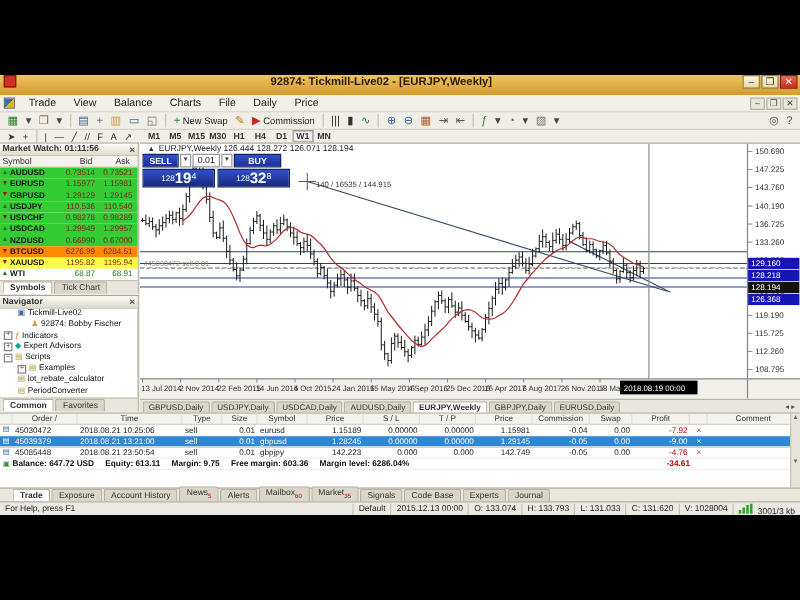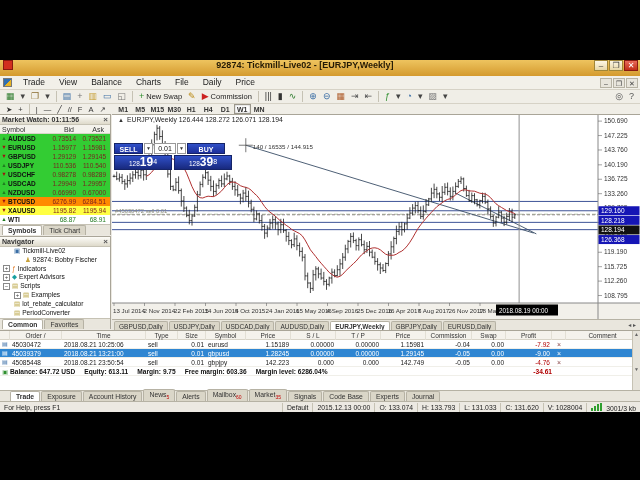--- a/index.html
+++ b/index.html
@@ -65,21 +65,21 @@
   .navrow{display:flex;align-items:center;height:8.8px;line-height:8.8px;font-size:6.6px;color:#111;white-space:nowrap;}
   .expand{width:7px;height:7px;border:1px solid #888;font-size:6px;line-height:5px;text-align:center;color:#444;
     margin-right:2px;background:#fff;flex:0 0 auto;}
   .nglyph{font-size:6.5px;margin-right:2px;}
 
   
   .chartwin{position:absolute;left:112px;top:54px;width:528px;height:216px;background:#fff;border-top:1px solid #a9a598;}
   #chart-svg{position:absolute;left:0;top:0;}
   .chead{position:absolute;left:6px;top:1px;font-size:6.8px;color:#222;display:flex;align-items:center;}
   .collapse{font-size:6px;margin-right:3px;color:#333;}
-  .oneclick{position:absolute;left:2px;top:8px;width:120px;margin-top:20px;}
+  .oneclick{position:absolute;left:2px;top:8px;width:120px;}
   .ocrow1{display:flex;height:11px;gap:1px;}
   .ocsell,.ocbuy{background:linear-gradient(#3050c8,#1c2f9a);color:#fff;font-size:7px;font-weight:bold;
     text-align:center;line-height:11px;border:1px solid #152468;}
   .ocsell{width:29px;}.ocbuy{width:38px;}
   .ocdd{width:9px;background:#fff;border:1px solid #999;font-size:5px;line-height:9px;text-align:center;color:#333;}
   .oclot{width:22px;background:#fff;border:1px solid #999;font-size:7px;line-height:9px;text-align:center;color:#111;}
   .ocrow2{display:flex;gap:2px;margin-top:1px;}
   .ocprice{width:58px;height:15px;background:linear-gradient(#3050c8,#18297e);border:1px solid #152468;
     color:#fff;display:flex;align-items:flex-end;justify-content:center;padding-bottom:1px;}
   .ocbase{font-size:6.5px;line-height:8px;}
@@ -559,21 +559,21 @@
           <span class="ocbuy">BUY</span>
         </div>
         <div class="ocrow2">
           <span class="ocprice">
               <span class="ocbase">128</span>
               <span class="ocbig">19</span>
               <span class="ocsup">4</span>
             </span>
           <span class="ocprice">
               <span class="ocbase">128</span>
-              <span class="ocbig">39</span>
+              <span class="ocbig">32</span>
               <span class="ocsup">8</span>
             </span>
         </div>
       </div>
       <div class="charttabs">
 
       <span class="ctab">GBPUSD,Daily</span>
           <span class="ctab">USDJPY,Daily</span>
           <span class="ctab">USDCAD,Daily</span>
           <span class="ctab">AUDUSD,Daily</span>

